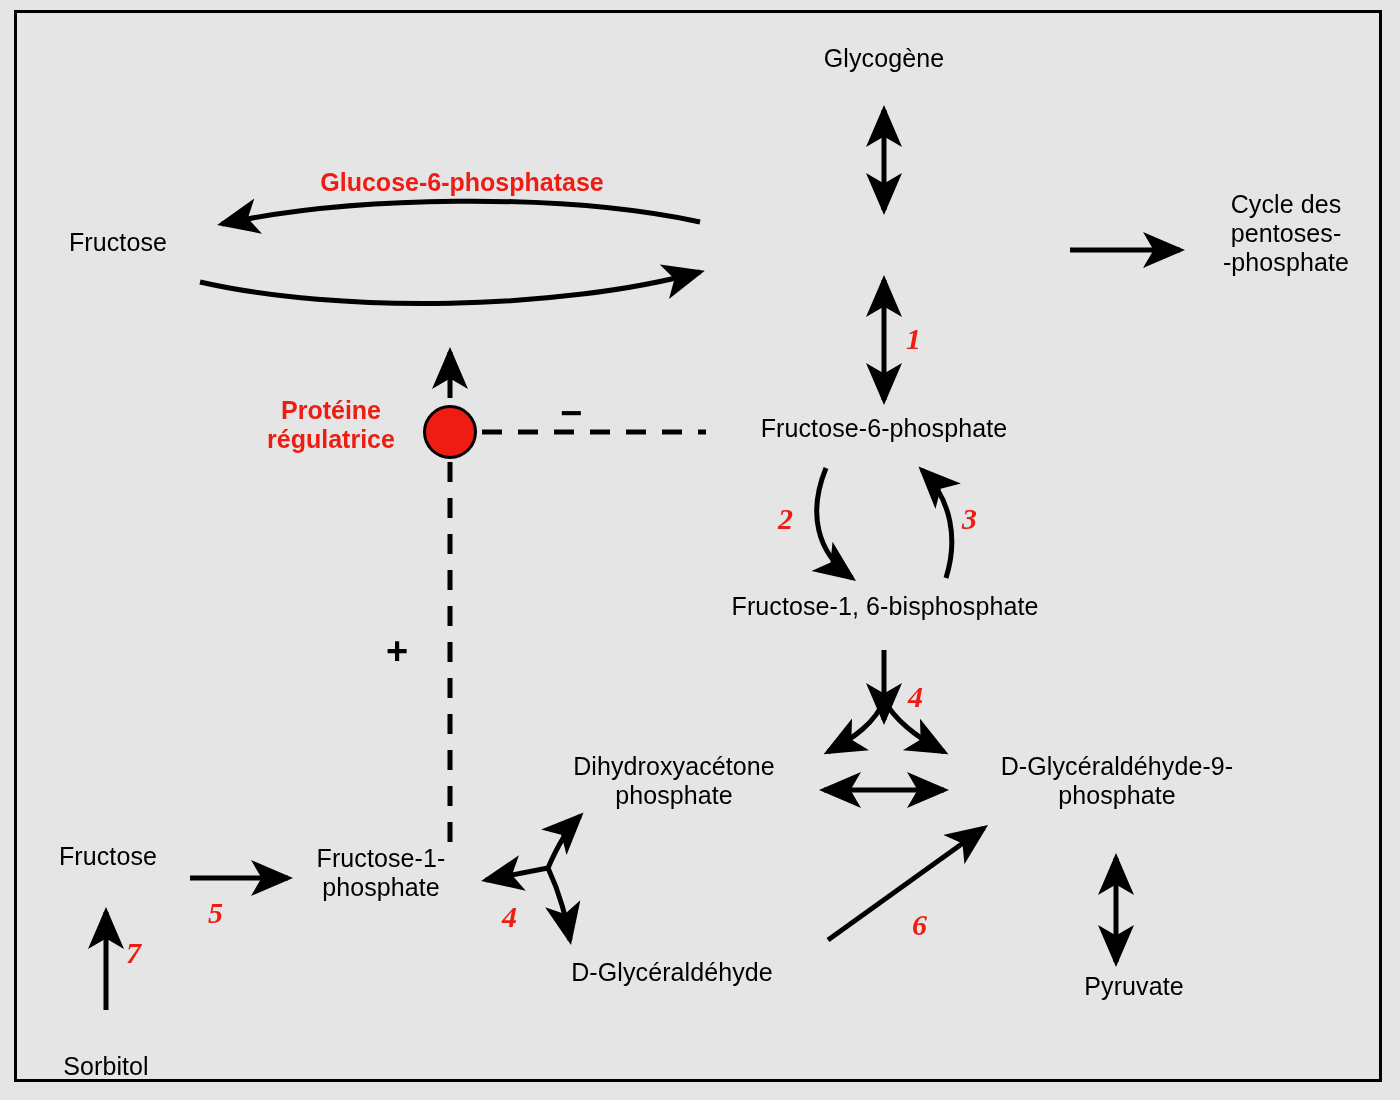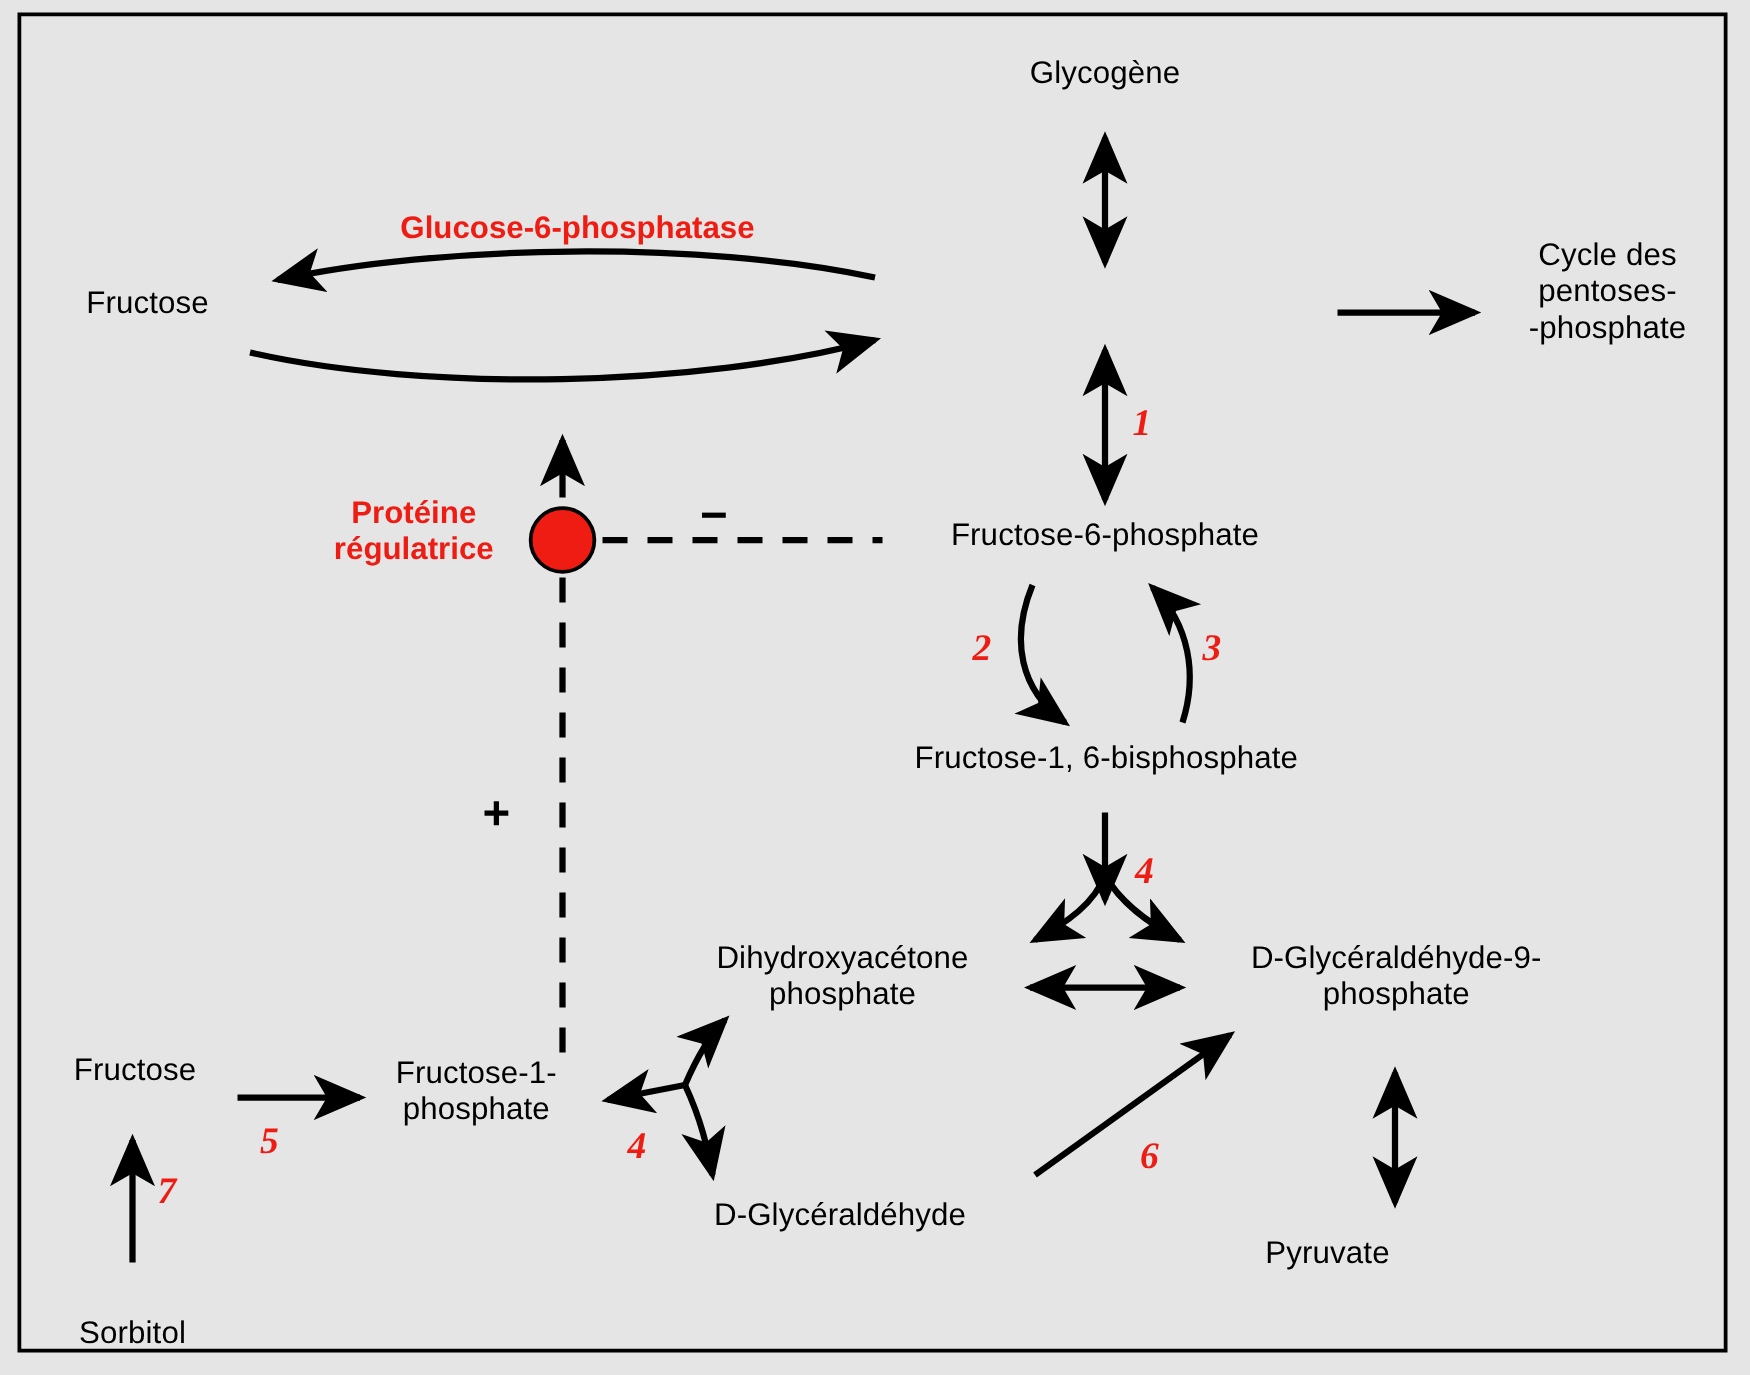--- a/index.html
+++ b/index.html
@@ -146,21 +146,21 @@
   <div class="node" style="left:670px; top:592px; width:430px;">Fructose-1, 6-bisphosphate</div>
   <div class="node" style="left:524px; top:752px; width:300px;">Dihydroxyacétone
 phosphate</div>
   <div class="node" style="left:952px; top:752px; width:330px;">D-Glycéraldéhyde-9-
 phosphate</div>
   <div class="node" style="left:286px; top:844px; width:190px;">Fructose-1-
 phosphate</div>
   <div class="node" style="left:28px; top:842px; width:160px;">Fructose</div>
   <div class="node" style="left:26px; top:1008px; width:160px;margin-top:44px;">Sorbitol</div>
   <div class="node" style="left:522px; top:958px; width:300px;">D-Glycéraldéhyde</div>
-  <div class="node" style="left:972px; top:972px; width:180px;margin-top:16px;">Pyruvate</div>
+  <div class="node" style="left:1044px; top:972px; width:180px;">Pyruvate</div>
 
   <div class="enzyme" style="left:262px; top:148px; width:400px;margin-top:20px;">Glucose-6-phosphatase</div>
   <div class="enzyme" style="left:248px; top:396px; width:166px;">Protéine
 régulatrice</div>
 
   <div class="reg-dot" style="left:423px; top:405px;"></div>
 
   <div class="step" style="left:906px; top:322px;">1</div>
   <div class="step" style="left:778px; top:502px;">2</div>
   <div class="step" style="left:962px; top:502px;">3</div>

